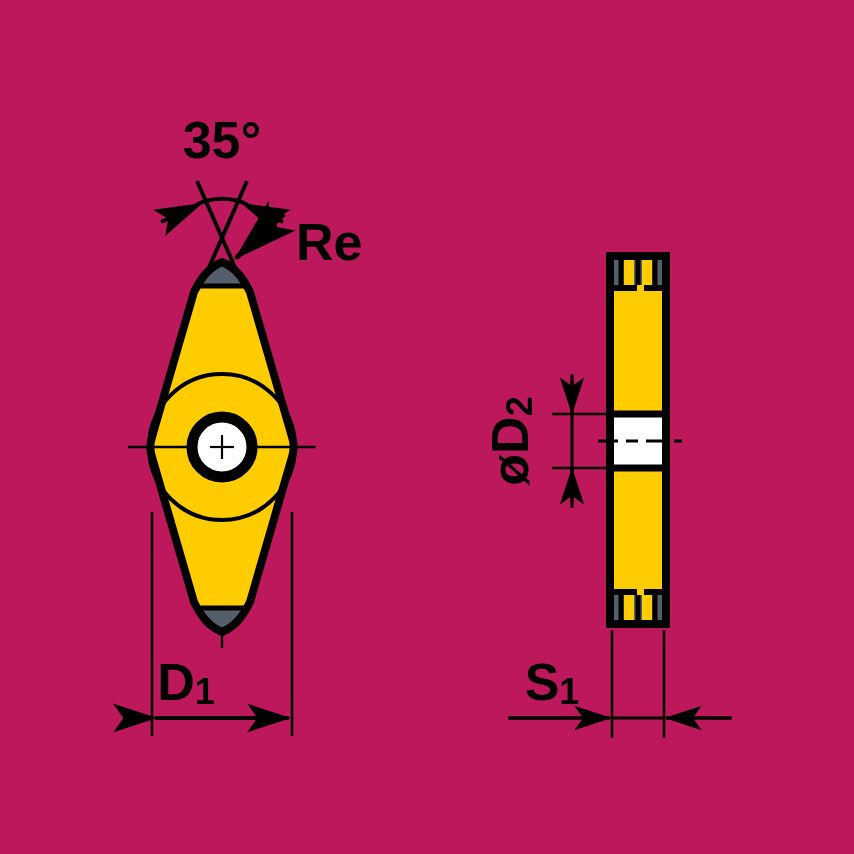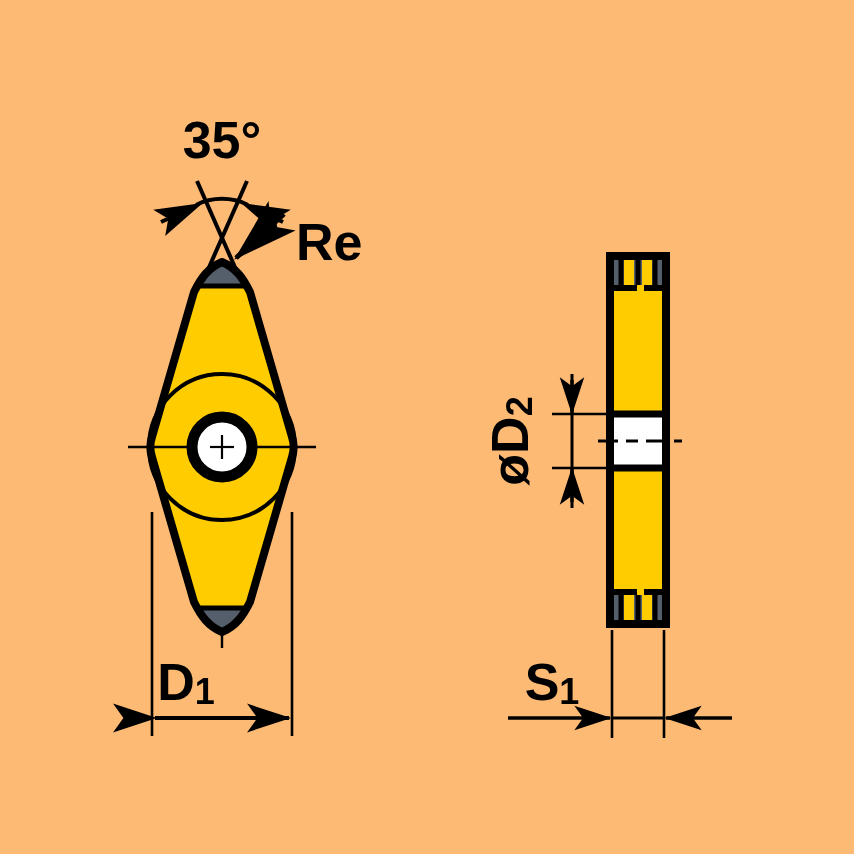--- a/index.html
+++ b/index.html
@@ -11,21 +11,21 @@
   body {
     width: 854px;
     height: 854px;
     font-family: "Liberation Sans", sans-serif;
     overflow: hidden;
   }
   #drawing-root {
     position: relative;
     width: 854px;
     height: 854px;
-    background: #fdba74;
+    background: #be185d;
   }
   svg#tech-drawing {
     display: block;
     width: 854px;
     height: 854px;
   }
   .lbl {
     font-family: "Liberation Sans", sans-serif;
     font-weight: bold;
     fill: #000000;

